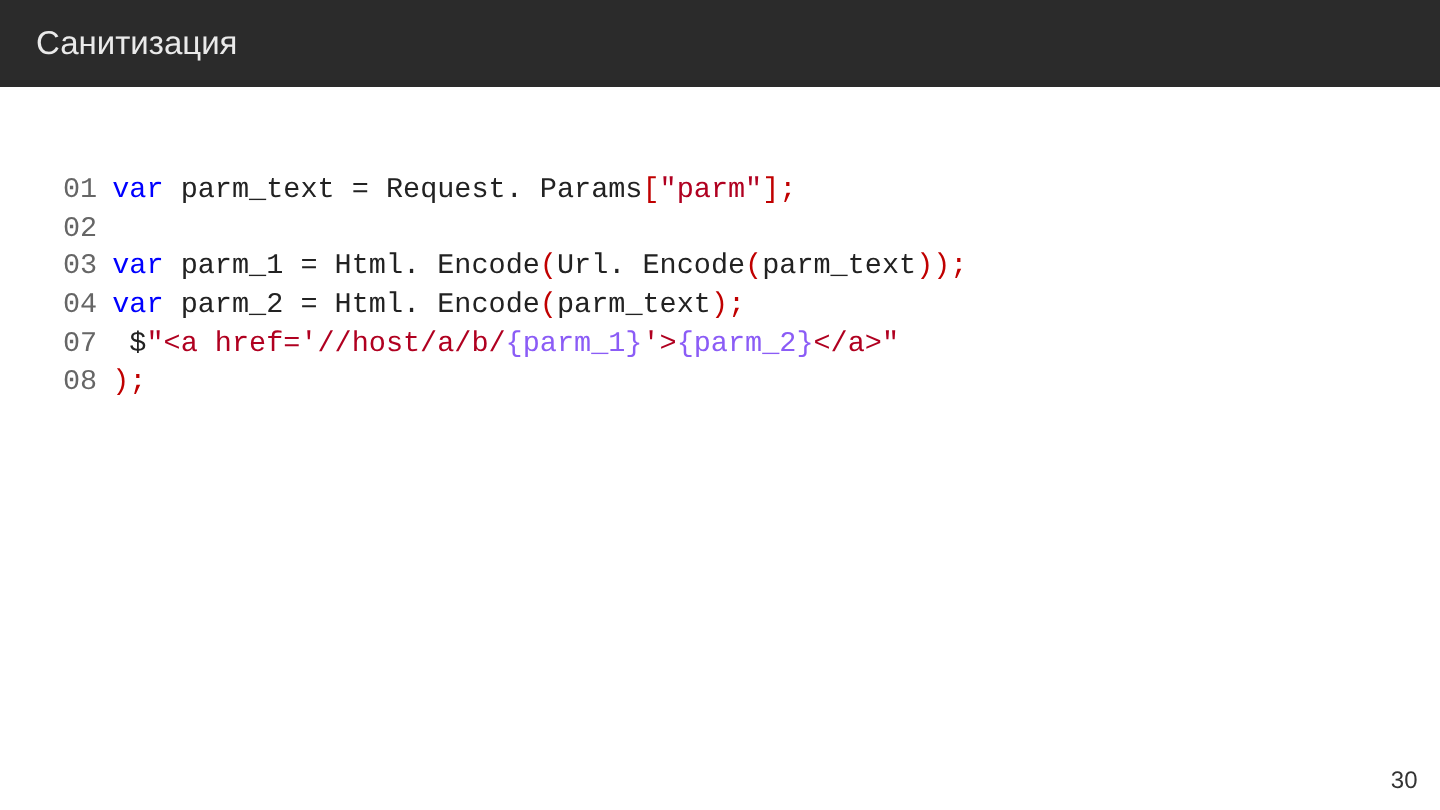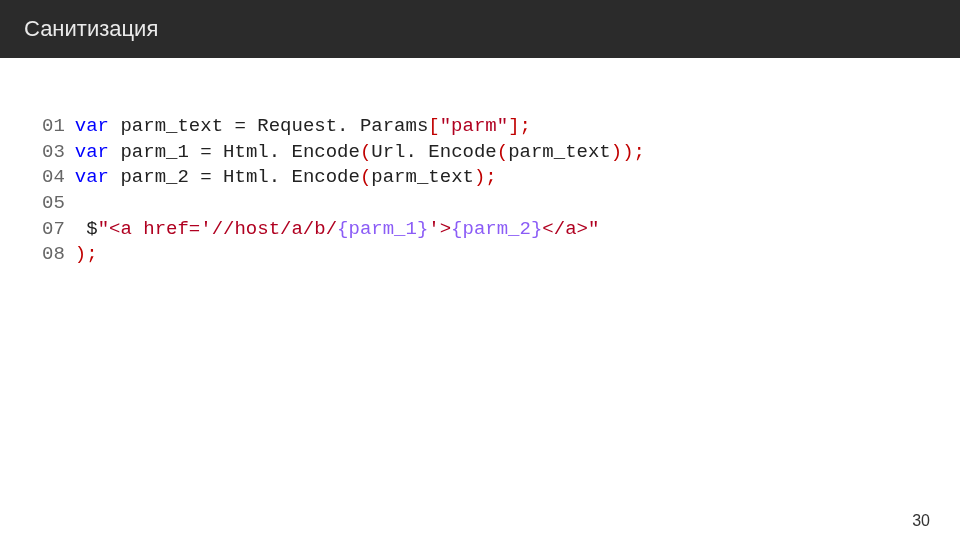--- a/index.html
+++ b/index.html
@@ -10,34 +10,34 @@
 .definition .term{font-weight:700}
 .code{font-family:Liberation Mono, monospace;font-size:19px;line-height:1.35}
 .code .ln{color:#666;margin-right:10px}
 .code .kw{color:#0000ff}
 .code .op{color:#222}
 .code .id{color:#222}
 .code .mth{color:#222}
 .code .br{color:#c00000}
 .code .str{color:#b00020}
 .code .interp{color:#8b5cf6}
-.pagenum{position:absolute;bottom:10px;right:30px;font-size:16px;color:#333}
+.pagenum{position:absolute;bottom:10px;right:15px;font-size:16px;color:#333}
 </style>
 </head>
 <body>
 
 <div class="header">
   <span>Санитизация</span>
 </div>
 
 <div class="content">
 
   <div class="code">
     <div><span class="ln">01</span><span class="kw">var</span><span> </span><span class="id">parm_text</span><span class="op"> = </span><span class="mth">Request. Params</span><span class="br">[</span><span class="str">"parm"</span><span class="br">];</span></div>
+    <div><span class="ln">02</span></div>
     <div><span class="ln">03</span><span class="kw">var</span><span> </span><span class="id">parm_1</span><span class="op"> = </span><span class="mth">Html. Encode</span><span class="br">(</span><span class="mth">Url. Encode</span><span class="br">(</span><span class="id">parm_text</span><span class="br">));</span></div>
     <div><span class="ln">04</span><span class="kw">var</span><span> </span><span class="id">parm_2</span><span class="op"> = </span><span class="mth">Html. Encode</span><span class="br">(</span><span class="id">parm_text</span><span class="br">);</span></div>
-    <div><span class="ln">05</span></div>
     <div><span class="ln">07</span><span>  </span><span class="op">$</span><span class="str">"&lt;a href='//host/a/b/</span><span class="interp">{parm_1}</span><span class="str">'&gt;</span><span class="interp">{parm_2}</span><span class="str">&lt;/a&gt;"</span></div>
     <div><span class="ln">08</span><span class="br">);</span></div>
   </div>
 </div>
 
 <div class="pagenum">30</div>
 
 </body></html>

